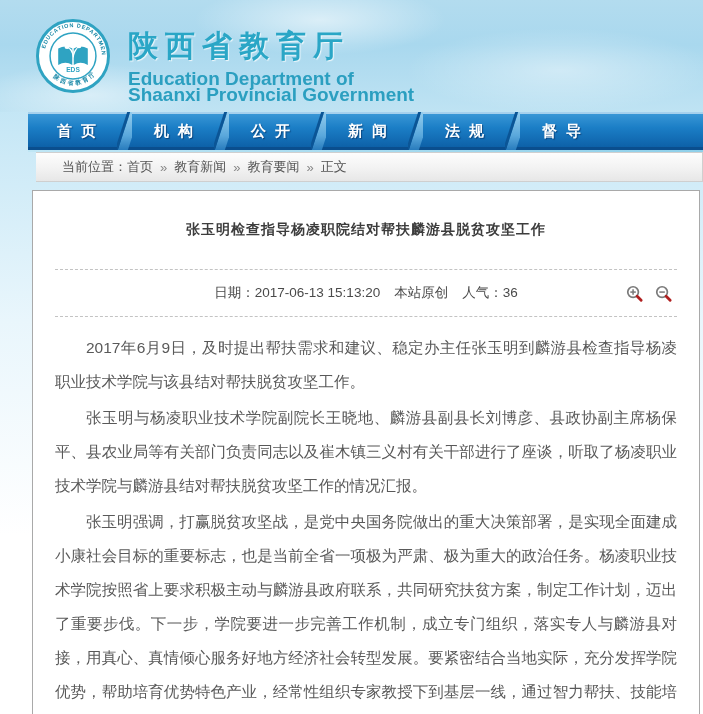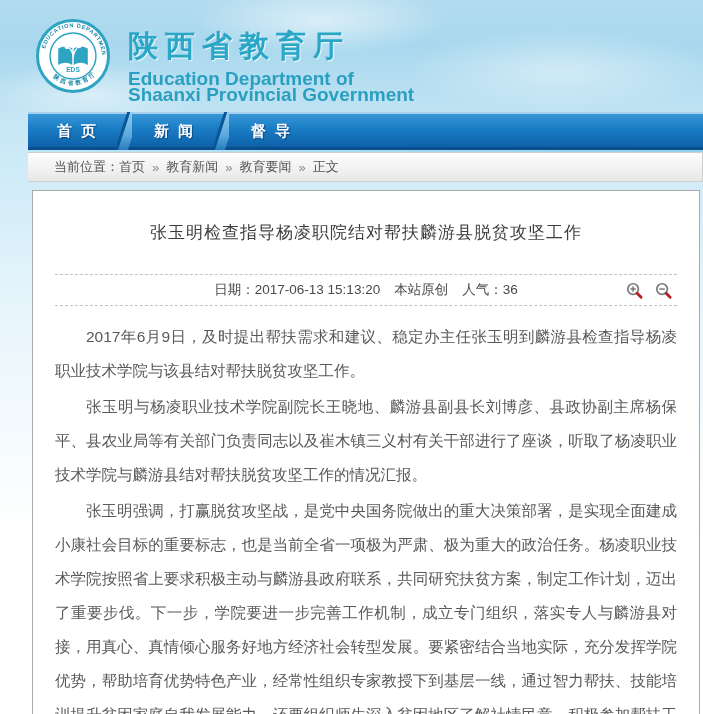--- a/index.html
+++ b/index.html
@@ -32,33 +32,33 @@
              justify-content:center; cursor:pointer; }
   .nav-tab span { color:#fff; font-size:15px; font-weight:bold; letter-spacing:9px;
                   margin-right:-9px; text-shadow:1px 1px 1px rgba(0,40,90,.6); }
   .nav-sep { position:absolute; right:-7px; top:0; width:15px; height:38px; overflow:hidden; z-index:2; }
   .nav-sep::before { content:""; position:absolute; left:4px; top:-4px; width:10px; height:46px;
                      background:linear-gradient(180deg,#9fd4f1 0%,#5aa8dc 60%,#1a6fb4 100%);
                      transform:skewX(-18deg); border-left:3px solid #0b5596; }
   .nav-underline { height:2px; margin-left:28px; background:linear-gradient(90deg,#bfe6f5,#8fd0ea); }
 
   
-  .breadcrumb { height:30px; margin-left:28px; display:flex; align-items:center;
+  .breadcrumb { height:30px; margin-left:36px; display:flex; align-items:center;
                 background:linear-gradient(180deg,#fdfdfd 0%,#f1f1f1 60%,#e7e7e7 100%);
                 border:1px solid #cfcfcf; border-left:none; padding-left:26px;
                 font-size:13px; color:#555; }
   .breadcrumb .crumb { color:#555; cursor:pointer; }
   .breadcrumb .sep { margin:0 7px; color:#888; }
 
   
   .content { position:absolute; left:32px; top:190px; width:668px; height:560px;
              background:#fff; border:1px solid #a9a9a9; border-bottom:none; padding:0 22px; }
-  .article-title { margin-top:30px; text-align:center; font-size:17px; font-weight:normal;
+  .article-title { margin-top:30px; text-align:center; font-size:14px; font-weight:bold;
                    color:#3d3d3d; letter-spacing:1px; }
-  .meta-row { position:relative; margin-top:30px; height:32px;
+  .meta-row { position:relative; margin-top:30px; height:48px;
               border-top:1px dashed #c3c3c3; border-bottom:1px dashed #c3c3c3;
               display:flex; align-items:center; justify-content:center;
               font-size:13.5px; color:#4a4a4a; }
   .meta-row .m { margin:0 7px; white-space:nowrap; }
   .zoom-tools { position:absolute; right:4px; top:0; height:100%; display:flex;
                 align-items:center; gap:10px; }
   .zoom-btn { cursor:pointer; display:flex; }
 
   .article-body { margin-top:14px; font-size:15.5px; line-height:34px; color:#595959; }
   .article-body p { text-indent:2em; margin-bottom:2px; text-align:justify; }
@@ -100,21 +100,33 @@
       </div>
     </div>
   </div>
 
   <div class="navbar">
     <div class="nav-tab">
       <span>首页</span>
       <i class="nav-sep"></i>
     </div>
     <div class="nav-tab">
+      <span>机构</span>
+      <i class="nav-sep"></i>
+    </div>
+    <div class="nav-tab">
+      <span>公开</span>
+      <i class="nav-sep"></i>
+    </div>
+    <div class="nav-tab">
       <span>新闻</span>
+      <i class="nav-sep"></i>
+    </div>
+    <div class="nav-tab">
+      <span>法规</span>
       <i class="nav-sep"></i>
     </div>
     <div class="nav-tab">
       <span>督导</span>
     </div>
   </div>
   <div class="nav-underline"></div>
 
   <div class="breadcrumb">
     <span>当前位置：</span>

